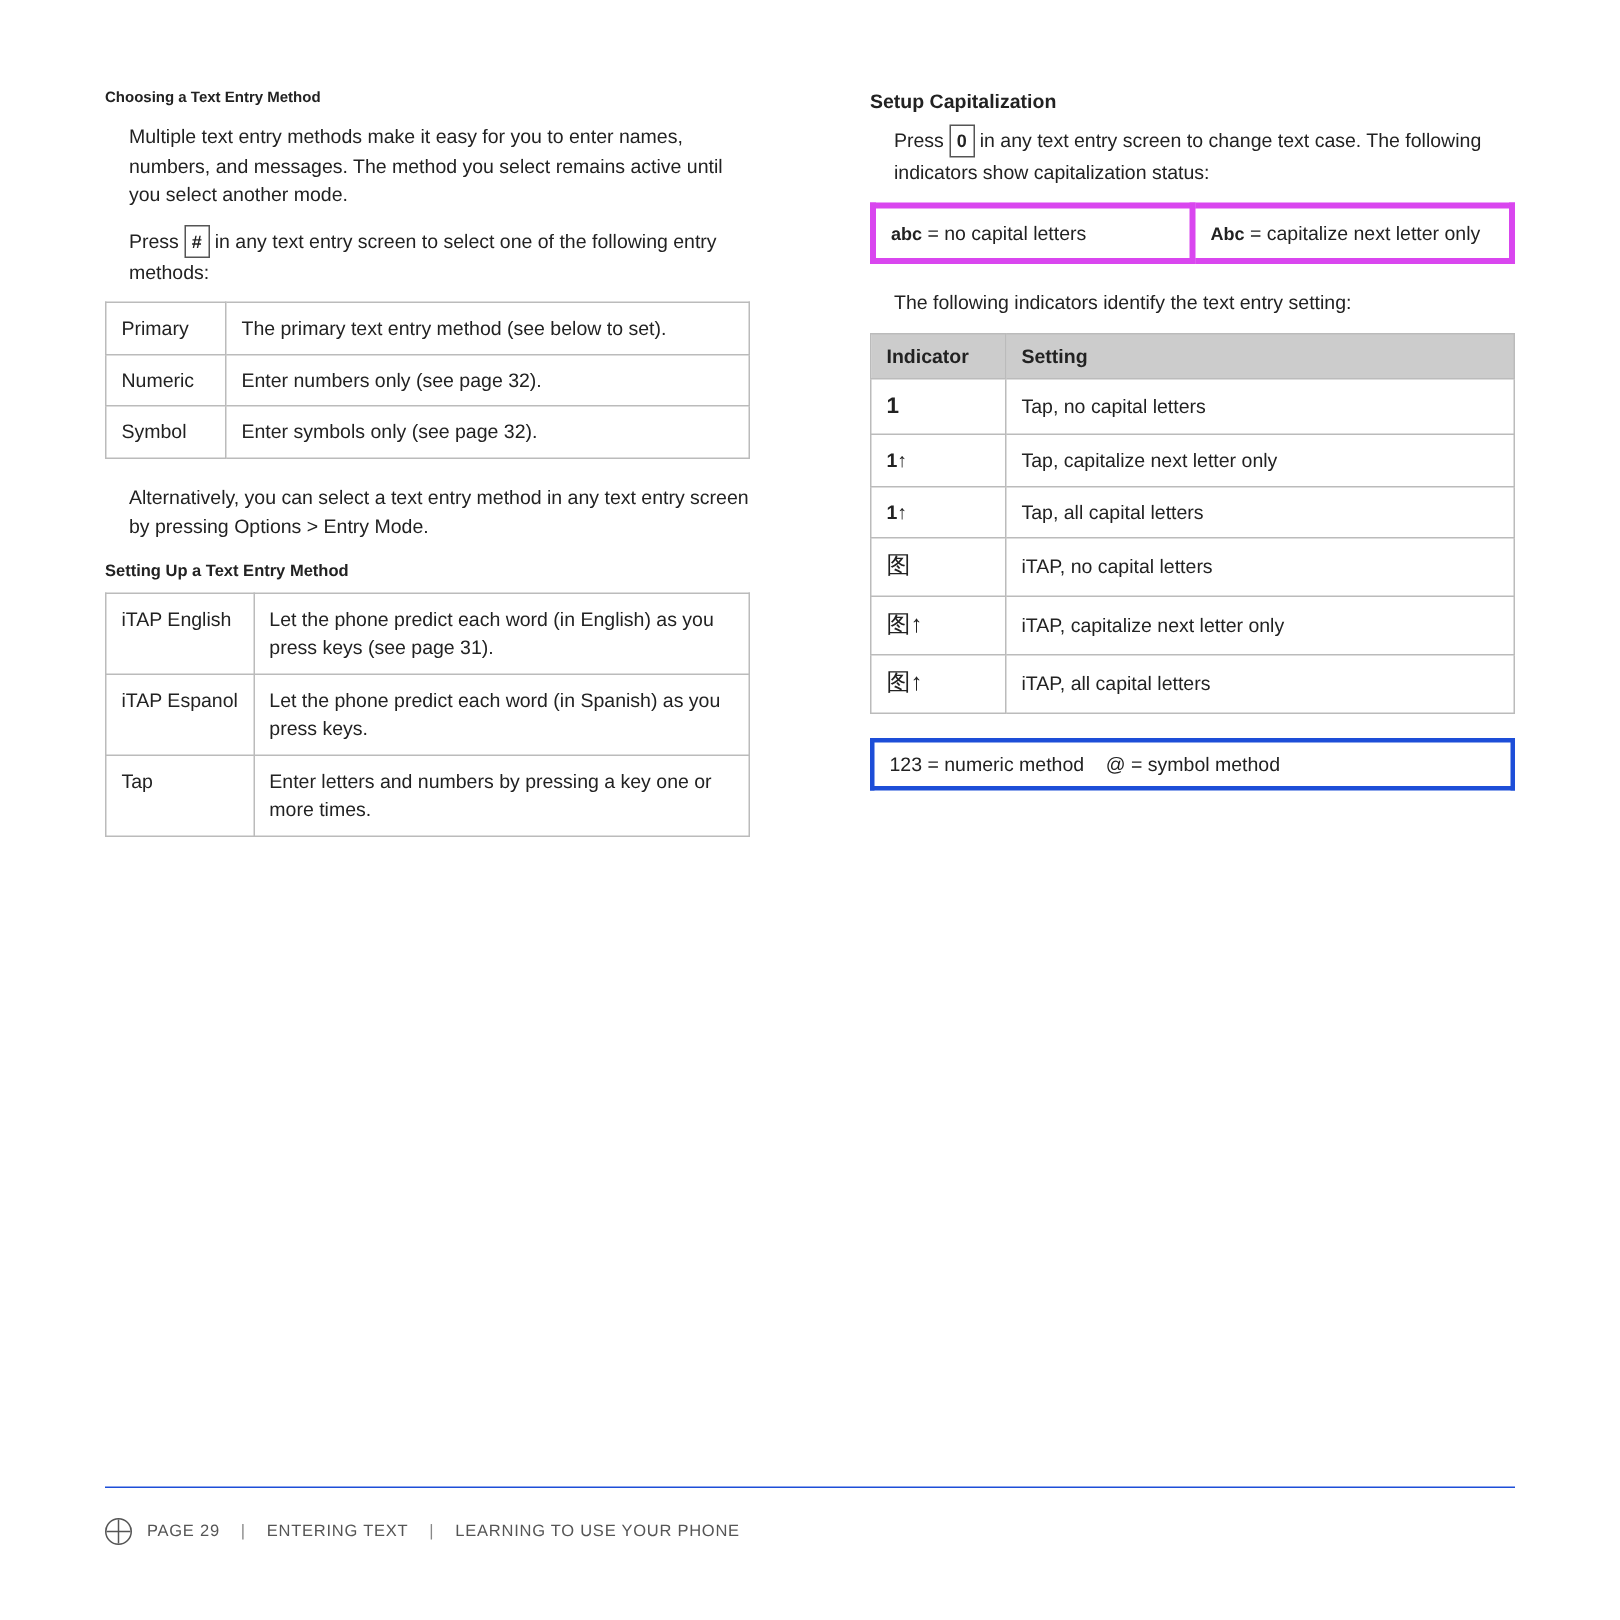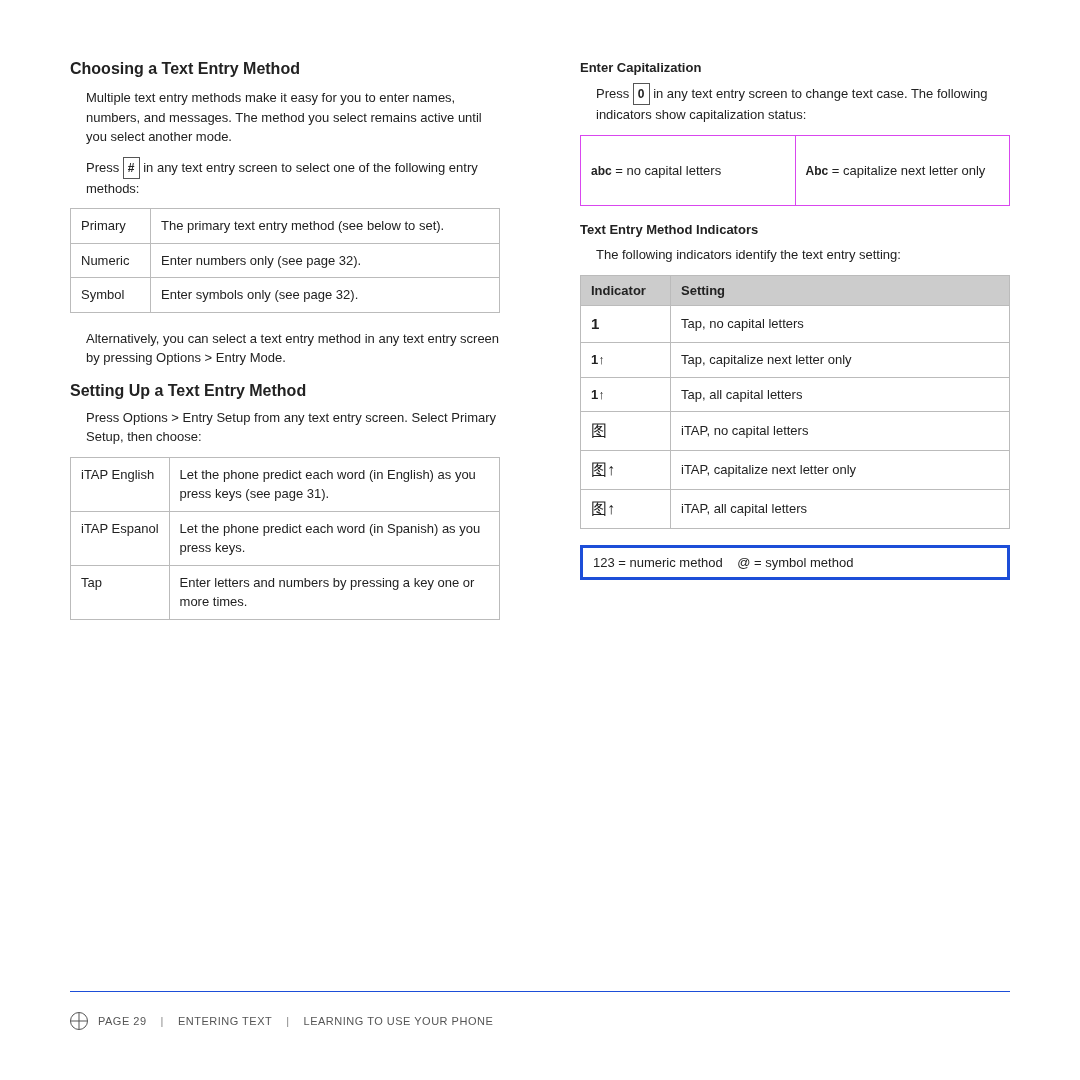--- a/index.html
+++ b/index.html
@@ -28,21 +28,21 @@
     .left-col {
       flex: 1;
       padding-right: 20px;
     }
     .right-col {
       flex: 1;
       padding-left: 20px;
       border-left: none;
     }
     h2 {
-      font-size: 16px;
+      font-size: 10px;
       font-weight: bold;
       margin-bottom: 10px;
     }
     h3 {
       font-size: 13px;
       font-weight: bold;
       margin-bottom: 8px;
     }
     p {
       font-size: 13px;
@@ -75,35 +75,35 @@
       padding: 7px 10px;
       vertical-align: top;
       line-height: 1.5;
       margin-left: 30px;
     }
     table.entry-table td:first-child {
       width: 80px;
       white-space: nowrap;
     }
     .section-subhead {
-      font-size: 16px;
+      font-size: 11px;
       font-weight: bold;
       margin-top: 14px;
       margin-bottom: 8px;
     }
     
     table.cap-table {
       width: 100%;
       border-collapse: collapse;
       margin-bottom: 16px;
       font-size: 13px;
     }
     table.cap-table td {
-      border: 1px solid #d946ef;
-      padding: 25px 10px;
+      border: 4px solid #d946ef;
+      padding: 7px 10px;
       vertical-align: middle;
       line-height: 1.5;
     }
     table.cap-table td:first-child {
       width: 50%;
     }
     
     table.indicator-table {
       width: 100%;
       border-collapse: collapse;
@@ -221,58 +221,54 @@
           <td>Enter symbols only (see page 32).</td>
         </tr>
       </tbody>
         </table>
 
       <p>
         Alternatively, you can select a text entry method in any text entry screen by pressing <strong>Options</strong> &gt; <strong>Entry Mode</strong>.
       </p>
 
       <div class="section-subhead">Setting Up a Text Entry Method</div>
-      <p>
-        Press <strong>Options</strong> &gt; <strong>Entry Setup</strong> from any text entry screen. Select <strong>Primary Setup</strong>, then choose:
-      </p>
 
       <table class="entry-table">
         <tbody>
             <tr>
           <td>iTAP English</td>
           <td>Let the phone predict each word (in English) as you press keys (see page 31).</td>
         </tr>
         <tr>
           <td>iTAP Espanol</td>
           <td>Let the phone predict each word (in Spanish) as you press keys.</td>
         </tr>
         <tr>
           <td>Tap</td>
           <td>Enter letters and numbers by pressing a key one or more times.</td>
         </tr>
       </tbody>
         </table>
     </div>
 
     <div class="right-col">
-      <h3>Enter Capitalization</h3>
+      <h3>Setup Capitalization</h3>
       <p>
         Press <span class="zero-box">0</span> in any text entry screen to change text case. The following indicators show capitalization status:
       </p>
 
       <table class="cap-table">
         <tbody>
             <tr>
           <td><strong class="small-code">abc</strong> = no capital letters</td>
           <td><strong class="small-code">Abc</strong> = capitalize next letter only</td>
         </tr>
       </tbody>
         </table>
 
-      <h3>Text Entry Method Indicators</h3>
       <p>The following indicators identify the text entry setting:</p>
 
       <table class="indicator-table">
         <thead>
           <tr>
             <th>Indicator</th>
             <th>Setting</th>
           </tr>
         </thead>
         <tbody>

